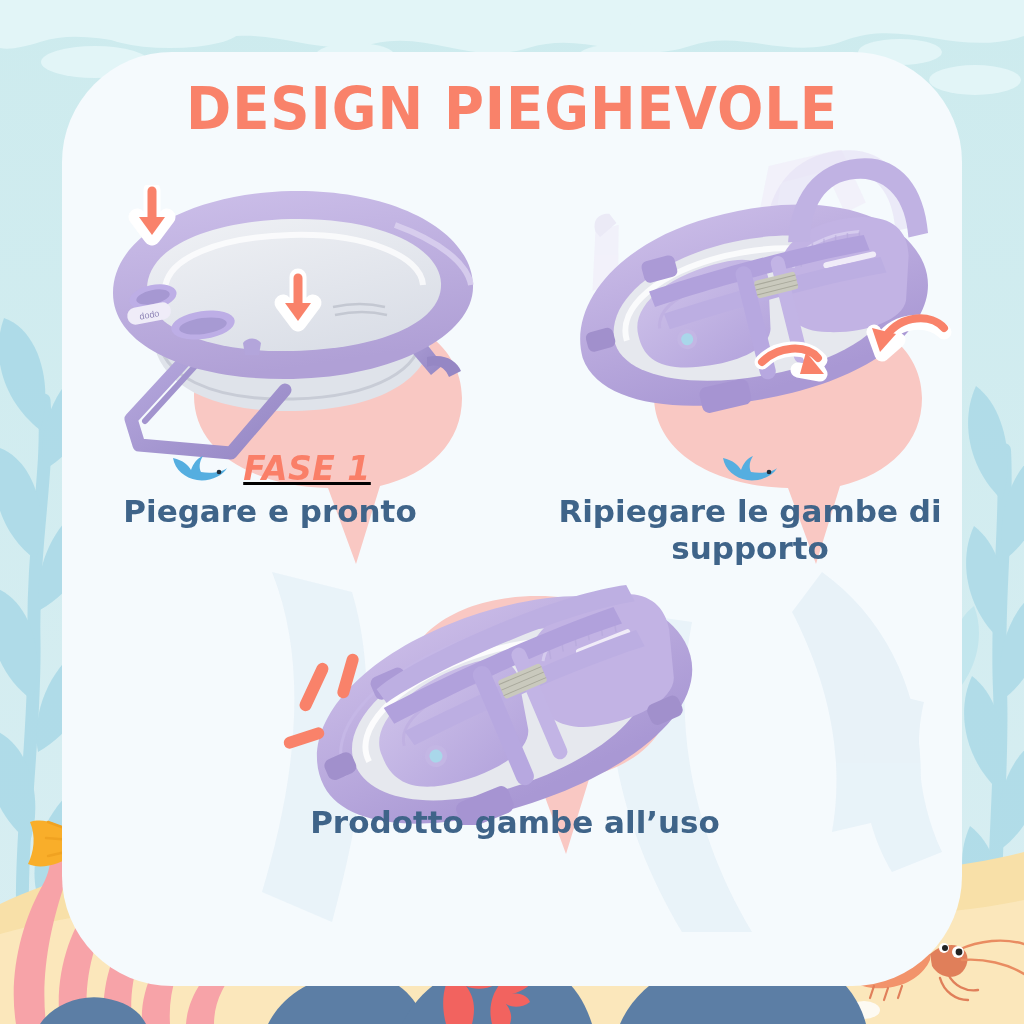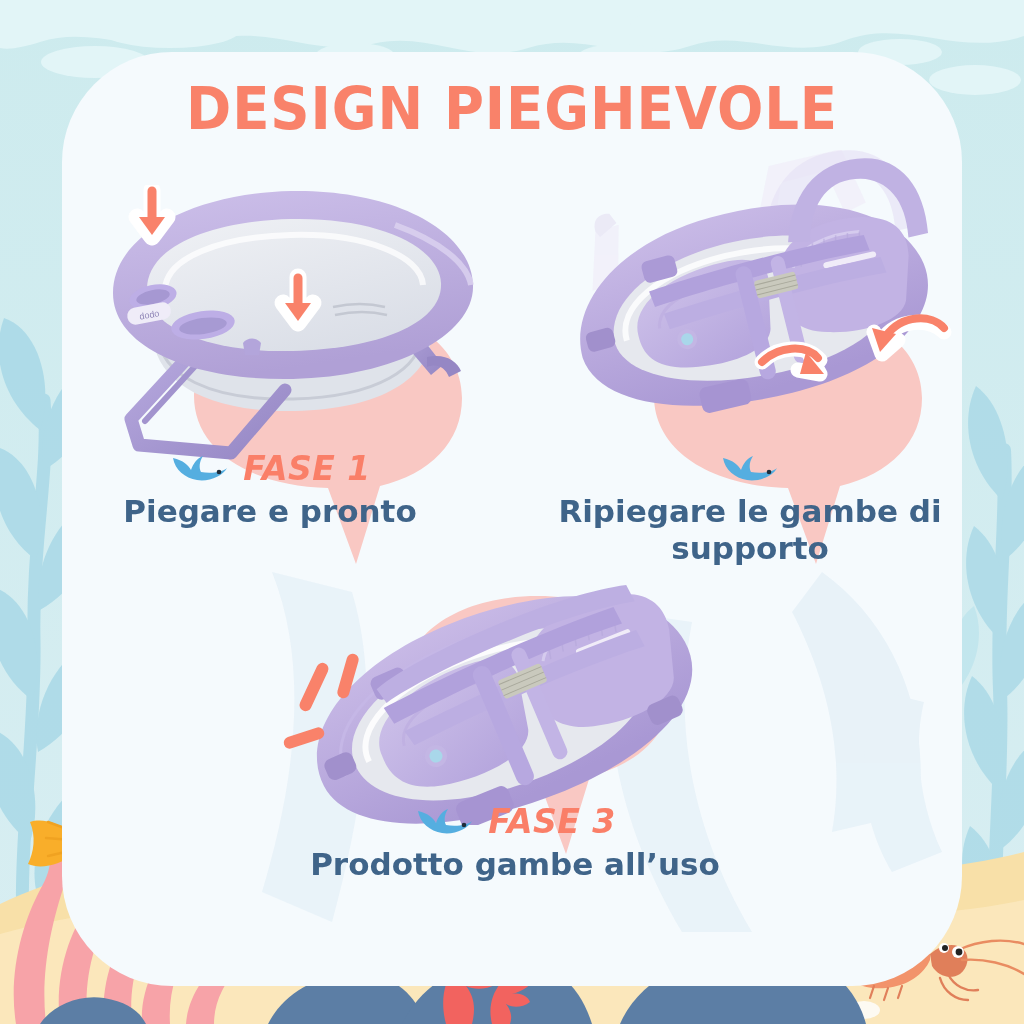--- a/index.html
+++ b/index.html
@@ -26,20 +26,21 @@
     letter-spacing:1px;
     color:#f9826a;
     line-height:1;
     transform:scaleX(0.94);
   }
   
   .caption{position:absolute;text-align:center;}
   .capline1{
     display:flex;align-items:center;justify-content:center;gap:12px;
     height:42px;
+    text-decoration:underline;
   }
   .fase{
     font-family:"DejaVu Sans","Liberation Sans",sans-serif;
     font-weight:bold;font-style:italic;font-size:33px;
     color:#fa7f68;letter-spacing:.5px;white-space:nowrap;
   }
   .captext{
     margin-top:4px;
     font-family:"DejaVu Sans","Liberation Sans",sans-serif;
     font-weight:bold;font-size:31px;color:#3f6489;line-height:1.18;
@@ -543,24 +544,16 @@
       <svg class="fishicon" viewBox="0 0 62 28">
         <path d="M4 4 C14 6 20 12 22 16 C24 10 28 4 34 2 C30 8 30 14 32 18
                  C42 20 54 18 58 14 C54 22 40 28 28 26 C16 24 6 16 4 4Z" fill="#55aee0"></path>
         <circle cx="50" cy="18" r="2.3" fill="#1f2d3a"></circle>
       </svg>
     </div>
     <div class="captext">Ripiegare le gambe di supporto</div>
   </div>
 
   <div class="caption" id="cap3">
-    <div class="capline1">
-      <svg class="fishicon" viewBox="0 0 62 28">
-        <path d="M4 4 C14 6 20 12 22 16 C24 10 28 4 34 2 C30 8 30 14 32 18
-                 C42 20 54 18 58 14 C54 22 40 28 28 26 C16 24 6 16 4 4Z" fill="#55aee0"></path>
-        <circle cx="50" cy="18" r="2.3" fill="#1f2d3a"></circle>
-      </svg>
-      <span class="fase">FASE 3</span>
-    </div>
     <div class="captext">Prodotto gambe all’uso</div>
   </div>
 
 </div>
 
 </body></html>

